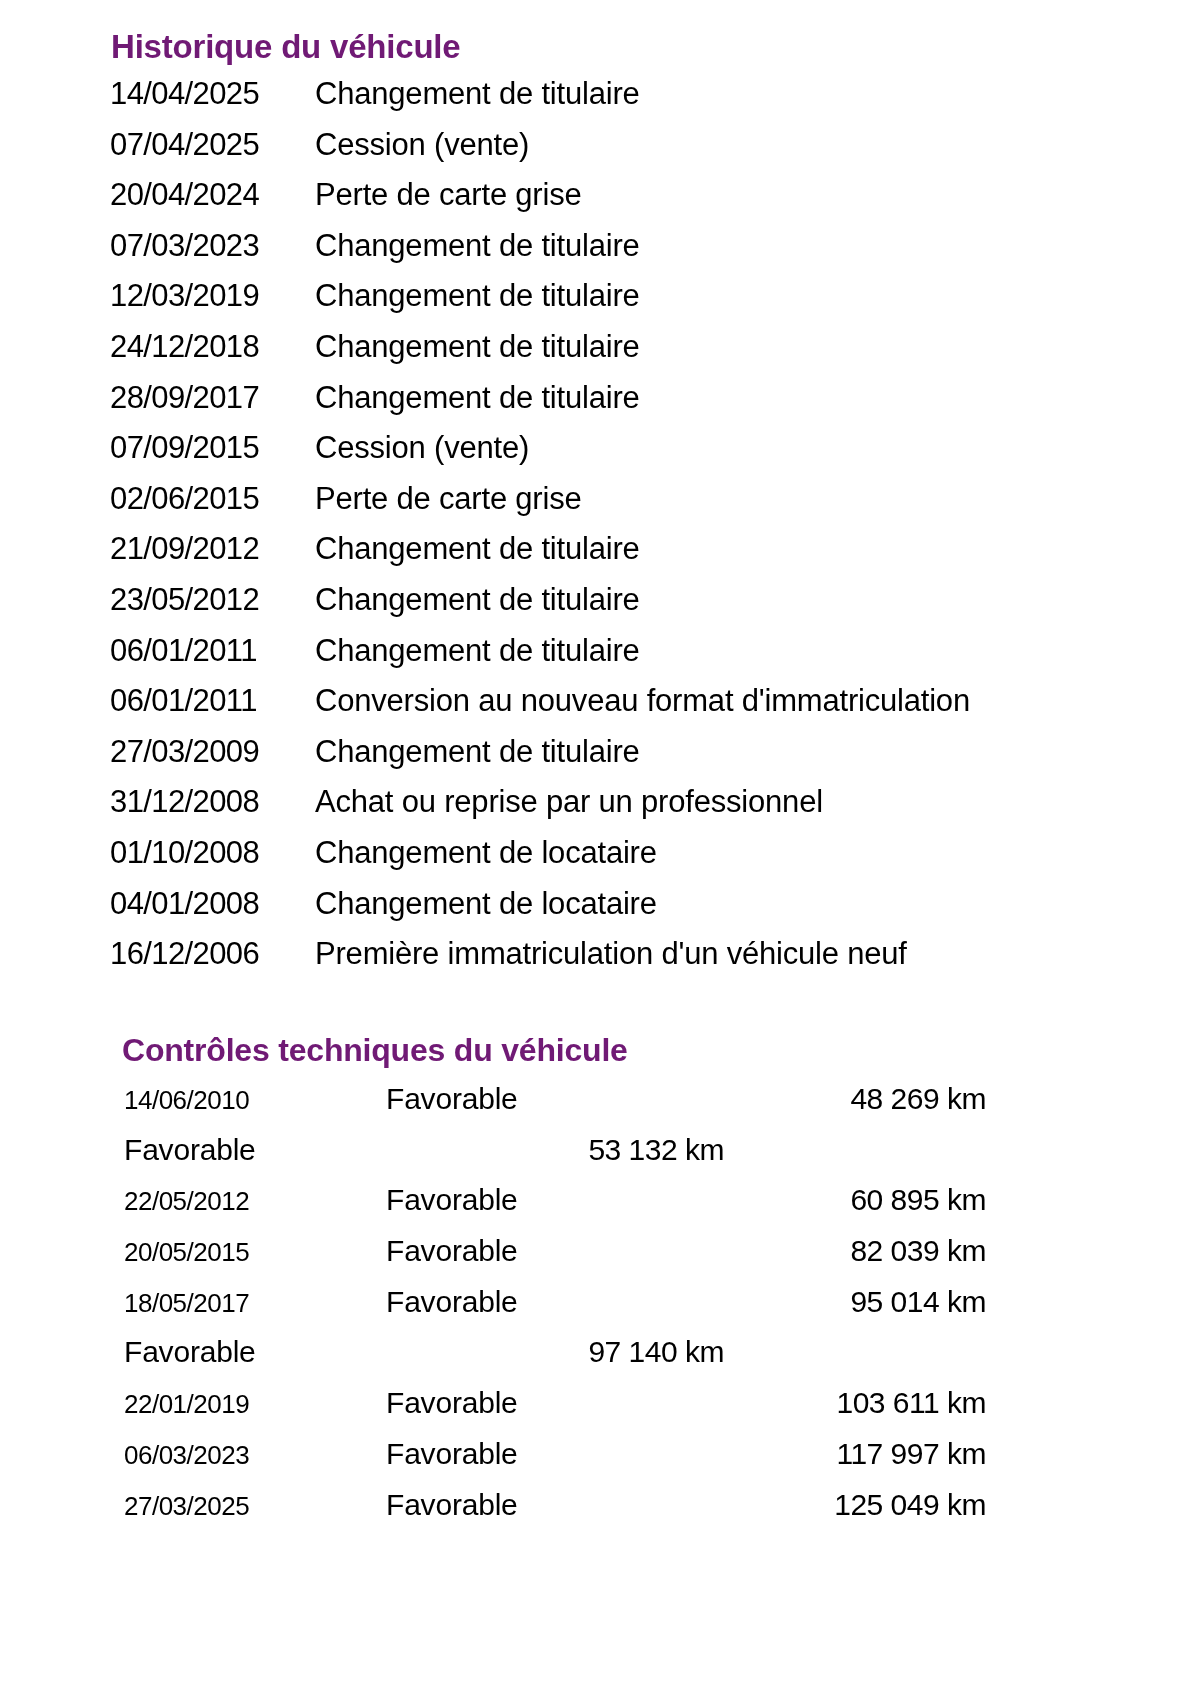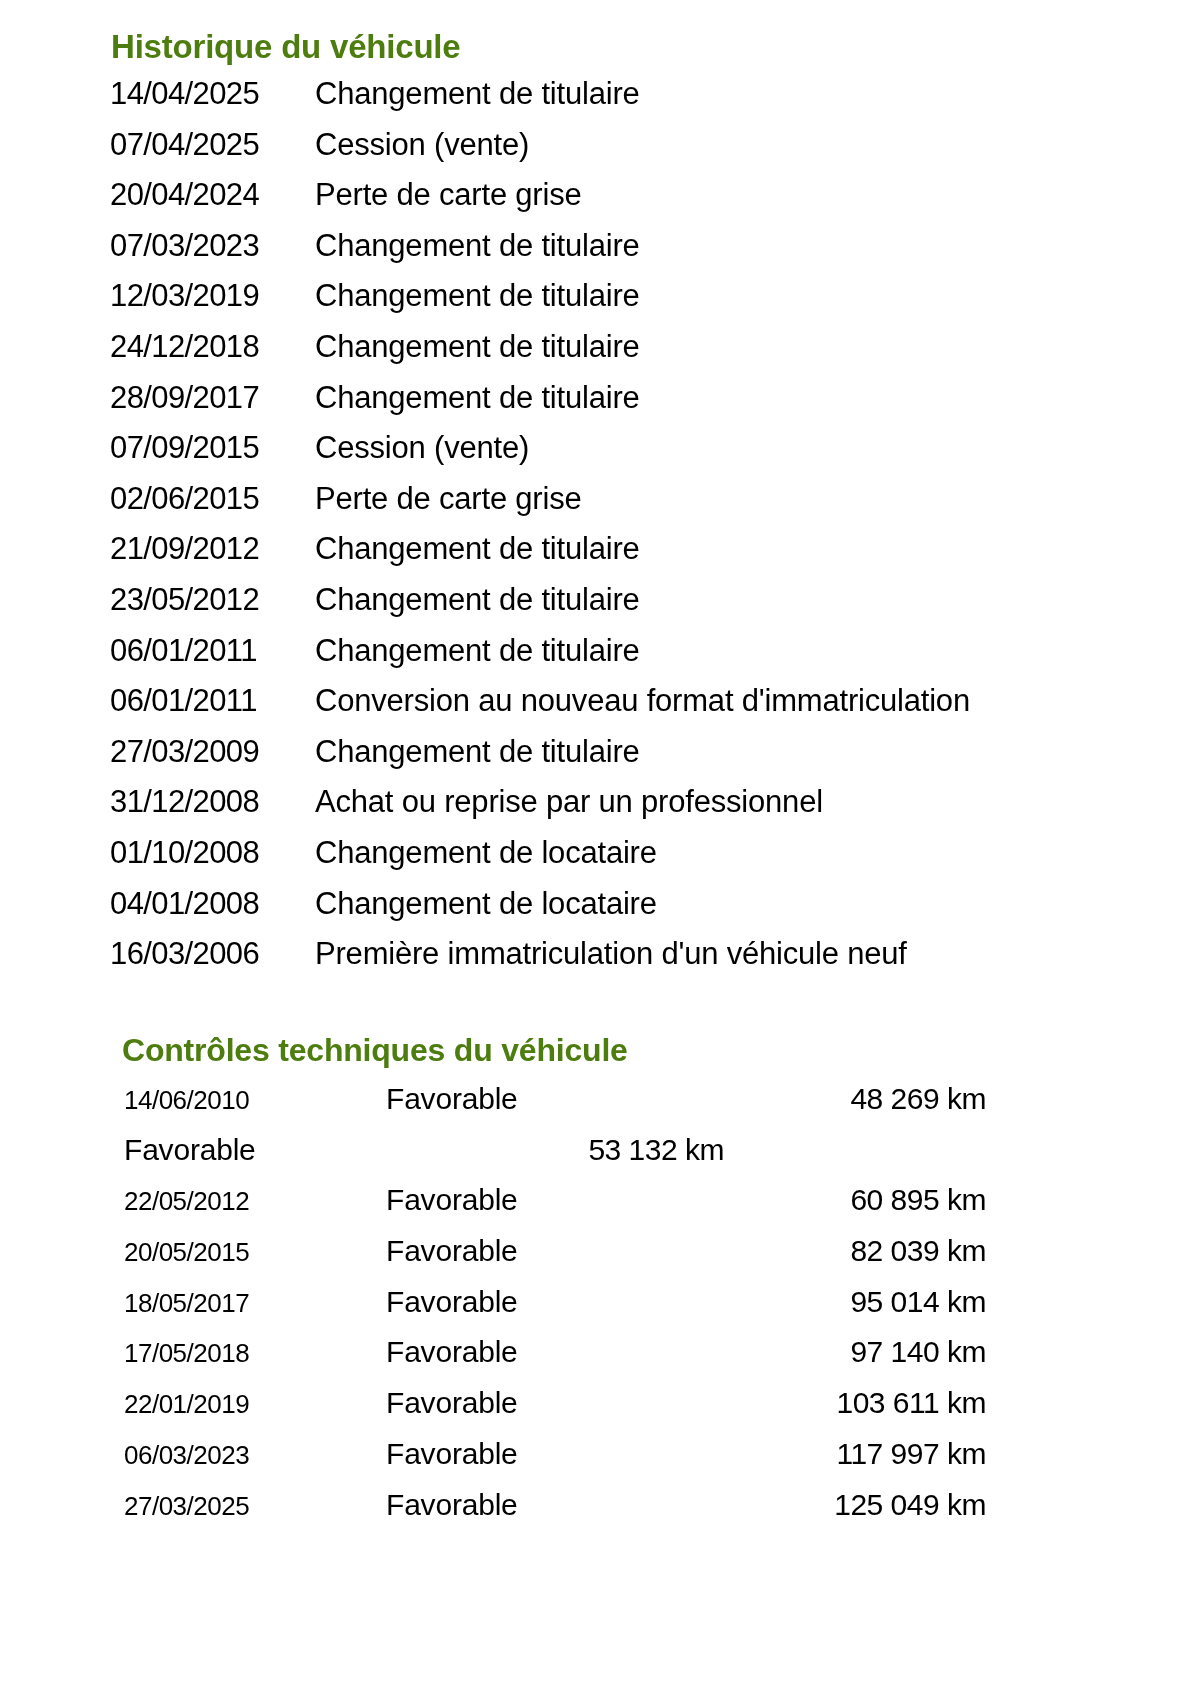--- a/index.html
+++ b/index.html
@@ -16,21 +16,21 @@
   }
   .page {
     position: relative;
     width: 1200px;
     height: 1705px;
     background: #ffffff;
   }
 
   
   .section-title {
-    color: #4d7c0f;
+    color: #701a75;
     font-weight: bold;
     font-size: 33px;
     letter-spacing: -0.2px;
     line-height: 1;
     white-space: nowrap;
   }
   #history-title {
     position: absolute;
     left: 111px;
     top: 8px;
@@ -170,21 +170,21 @@
       </div>
       <div class="hist-row">
         <span class="hist-date">01/10/2008</span>
         <span class="hist-label">Changement de locataire</span>
       </div>
       <div class="hist-row">
         <span class="hist-date">04/01/2008</span>
         <span class="hist-label">Changement de locataire</span>
       </div>
       <div class="hist-row">
-        <span class="hist-date">16/03/2006</span>
+        <span class="hist-date">16/12/2006</span>
         <span class="hist-label">Première immatriculation d'un véhicule neuf</span>
       </div>
     </div>
 
   <h1 class="section-title" id="ct-title">Contrôles techniques du véhicule</h1>
 
   <div id="ct-list">
       <div class="ct-row">
         <span class="ct-date">14/06/2010</span>
         <span class="ct-result">Favorable</span>
@@ -203,21 +203,20 @@
         <span class="ct-date">20/05/2015</span>
         <span class="ct-result">Favorable</span>
         <span class="ct-km">82 039 km</span>
       </div>
       <div class="ct-row">
         <span class="ct-date">18/05/2017</span>
         <span class="ct-result">Favorable</span>
         <span class="ct-km">95 014 km</span>
       </div>
       <div class="ct-row">
-        <span class="ct-date">17/05/2018</span>
         <span class="ct-result">Favorable</span>
         <span class="ct-km">97 140 km</span>
       </div>
       <div class="ct-row">
         <span class="ct-date">22/01/2019</span>
         <span class="ct-result">Favorable</span>
         <span class="ct-km">103 611 km</span>
       </div>
       <div class="ct-row">
         <span class="ct-date">06/03/2023</span>

